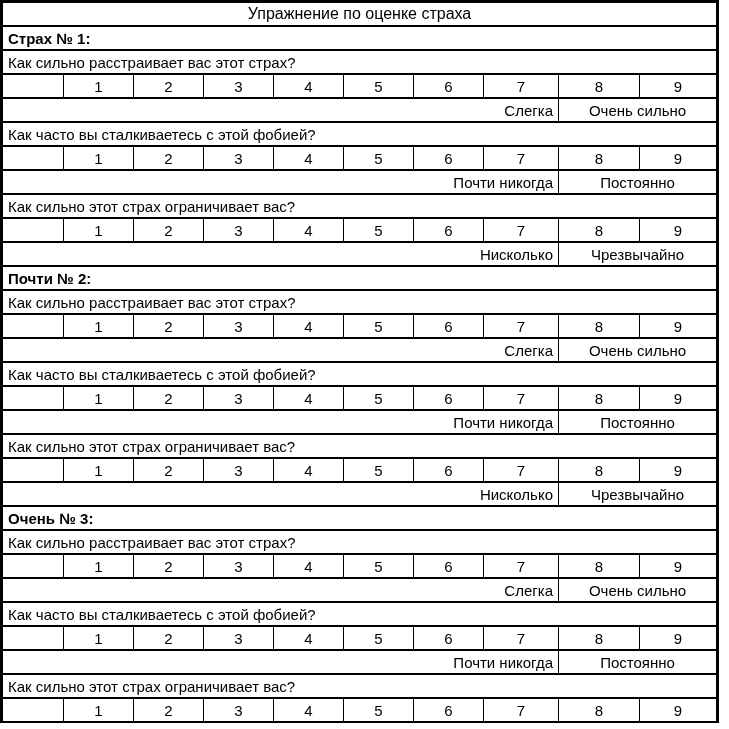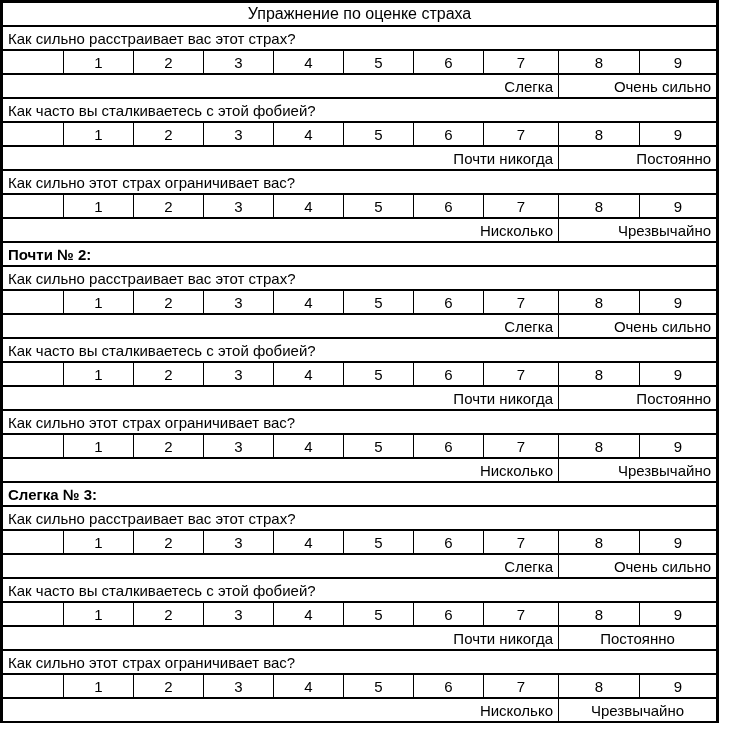--- a/index.html
+++ b/index.html
@@ -45,21 +45,21 @@
     text-align: left;
     margin-left: 16px;
   }
   td.num {
     text-align: center;
   }
   td.anchor-left {
     text-align: right;
   }
   td.anchor-right {
-    text-align: right;
+    text-align: center;
   }
   td.anchor-right.center {
     text-align: center;
   }
 </style>
 </head>
 <body>
 
 <div class="sheet">
   <table class="worksheet">
@@ -73,20 +73,23 @@
       <col style="width:70px">
       <col style="width:75px">
       <col style="width:81px">
       <col style="width:78px">
     </colgroup>
     <tbody>
       <tr>
         <td class="title-cell" colspan="10">Упражнение по оценке страха</td>
       </tr>
 
+    <tr>
+          <td class="block-label" colspan="10">Страх № 1:</td>
+        </tr>
         <tr>
           <td class="question" colspan="10">Как сильно расстраивает вас этот страх?</td>
         </tr>
         <tr>
           <td class="num"></td>
           <td class="num">1</td>
           <td class="num">2</td>
           <td class="num">3</td>
           <td class="num">4</td>
           <td class="num">5</td>
@@ -191,21 +194,21 @@
           <td class="num">6</td>
           <td class="num">7</td>
           <td class="num">8</td>
           <td class="num">9</td>
         </tr>
         <tr>
           <td class="anchor-left" colspan="8">Нисколько</td>
           <td class="anchor-right" colspan="2">Чрезвычайно</td>
         </tr>
         <tr>
-          <td class="block-label" colspan="10">Слегка № 3:</td>
+          <td class="block-label" colspan="10">Очень № 3:</td>
         </tr>
         <tr>
           <td class="question" colspan="10">Как сильно расстраивает вас этот страх?</td>
         </tr>
         <tr>
           <td class="num"></td>
           <td class="num">1</td>
           <td class="num">2</td>
           <td class="num">3</td>
           <td class="num">4</td>

